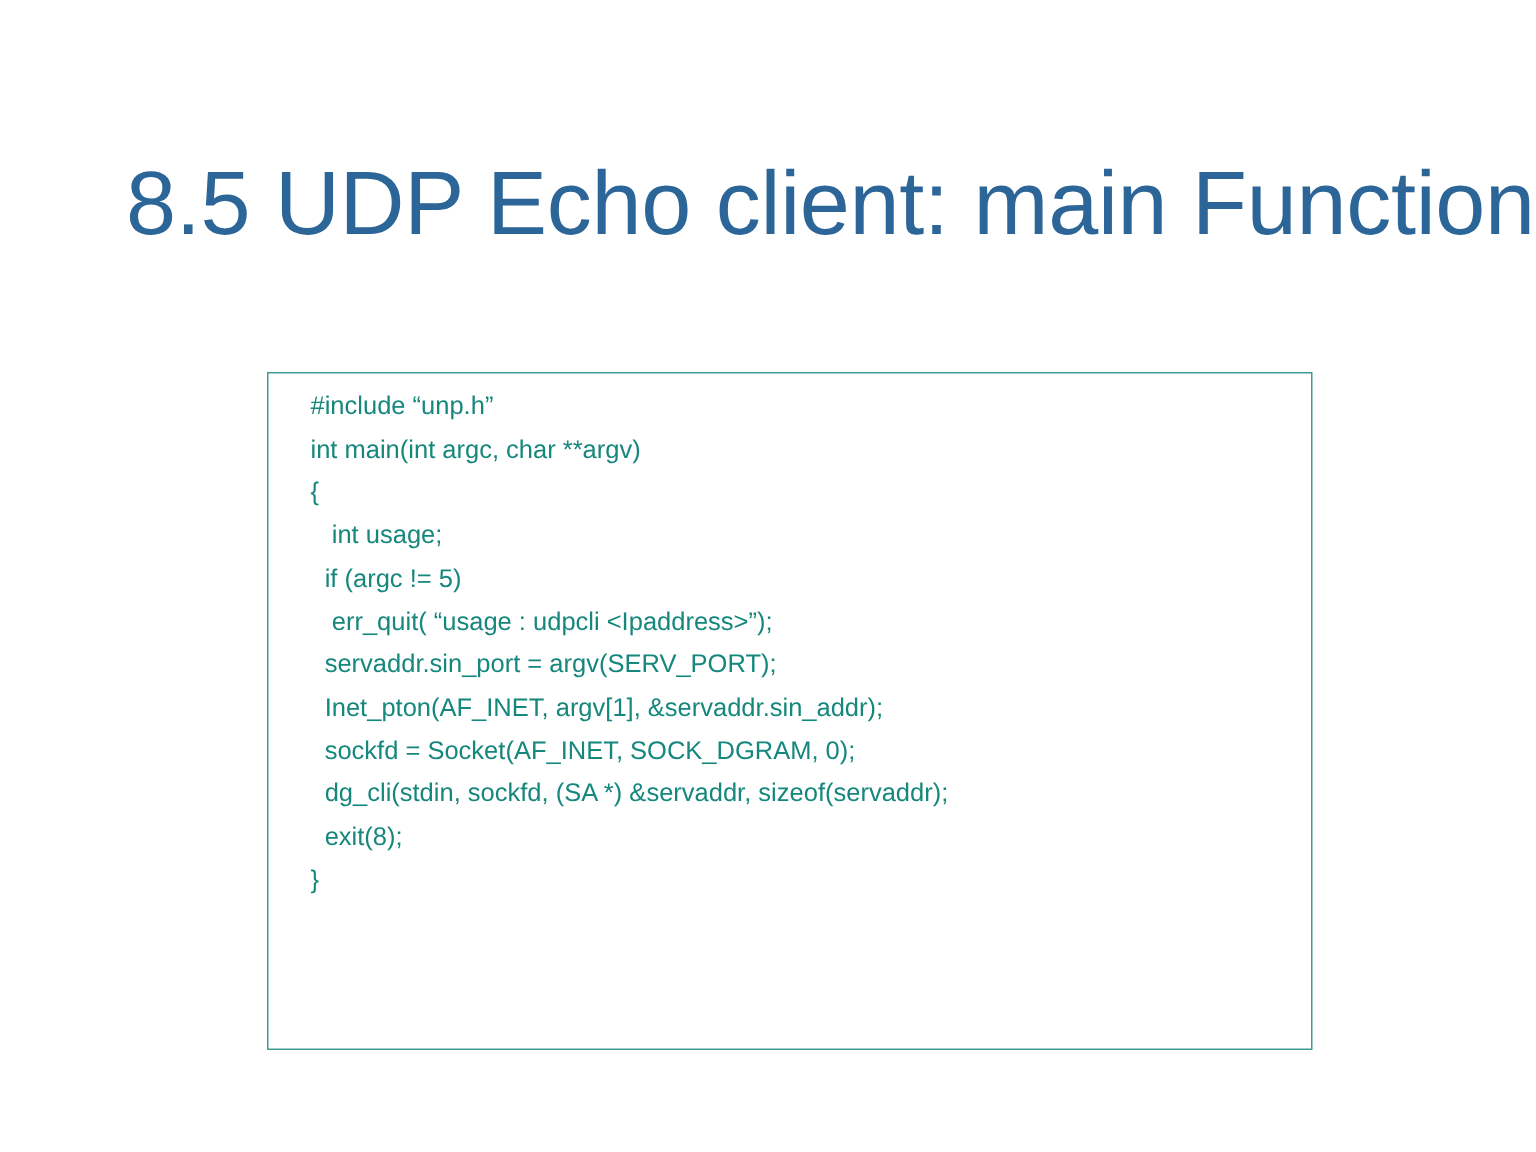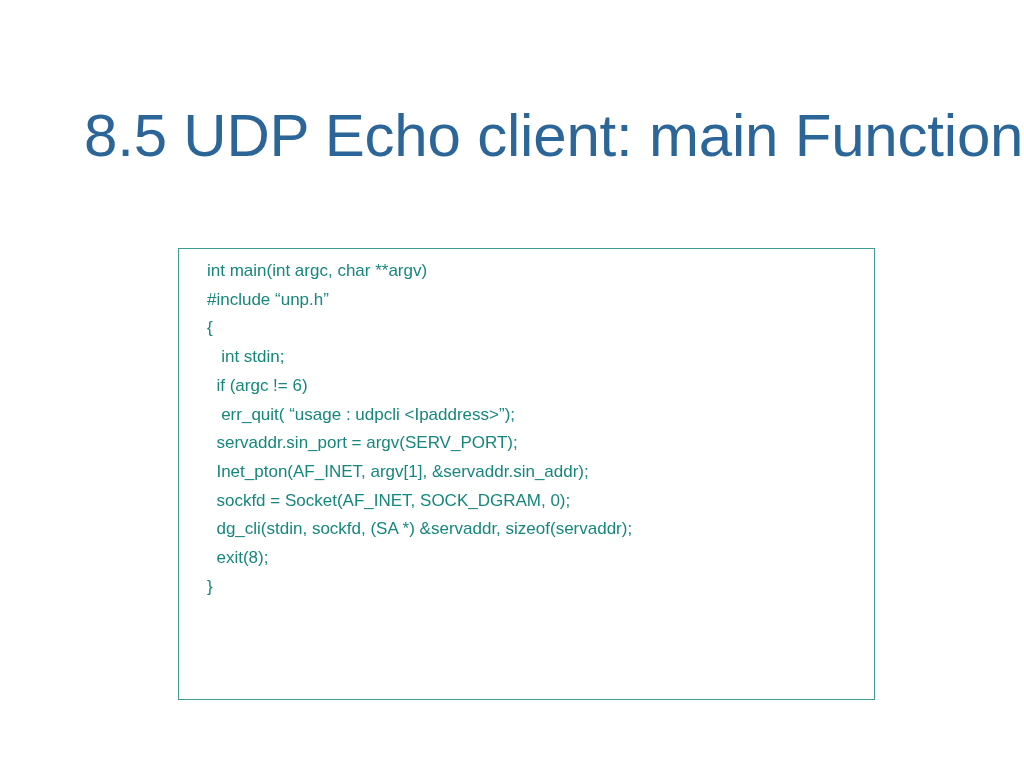--- a/index.html
+++ b/index.html
@@ -58,25 +58,25 @@
 </style>
 </head>
 <body>
 
 <div class="slide">
 
   <div class="slide-title">8.5 UDP Echo client: main Function</div>
 
   <div class="code-box">
     <div class="code-lines">
+      <div class="code-line">#include “unp.h”</div>
       <div class="code-line">int main(int argc, char **argv)</div>
-      <div class="code-line">#include “unp.h”</div>
       <div class="code-line">{</div>
-      <div class="code-line">   int stdin;</div>
-      <div class="code-line">  if (argc != 6)</div>
+      <div class="code-line">   int usage;</div>
+      <div class="code-line">  if (argc != 5)</div>
       <div class="code-line">   err_quit( “usage : udpcli &lt;Ipaddress&gt;”);</div>
       <div class="code-line">  servaddr.sin_port = argv(SERV_PORT);</div>
       <div class="code-line">  Inet_pton(AF_INET, argv[1], &amp;servaddr.sin_addr);</div>
       <div class="code-line">  sockfd = Socket(AF_INET, SOCK_DGRAM, 0);</div>
       <div class="code-line">  dg_cli(stdin, sockfd, (SA *) &amp;servaddr, sizeof(servaddr);</div>
       <div class="code-line">  exit(8);</div>
       <div class="code-line">}</div>
     </div>
   </div>
 

